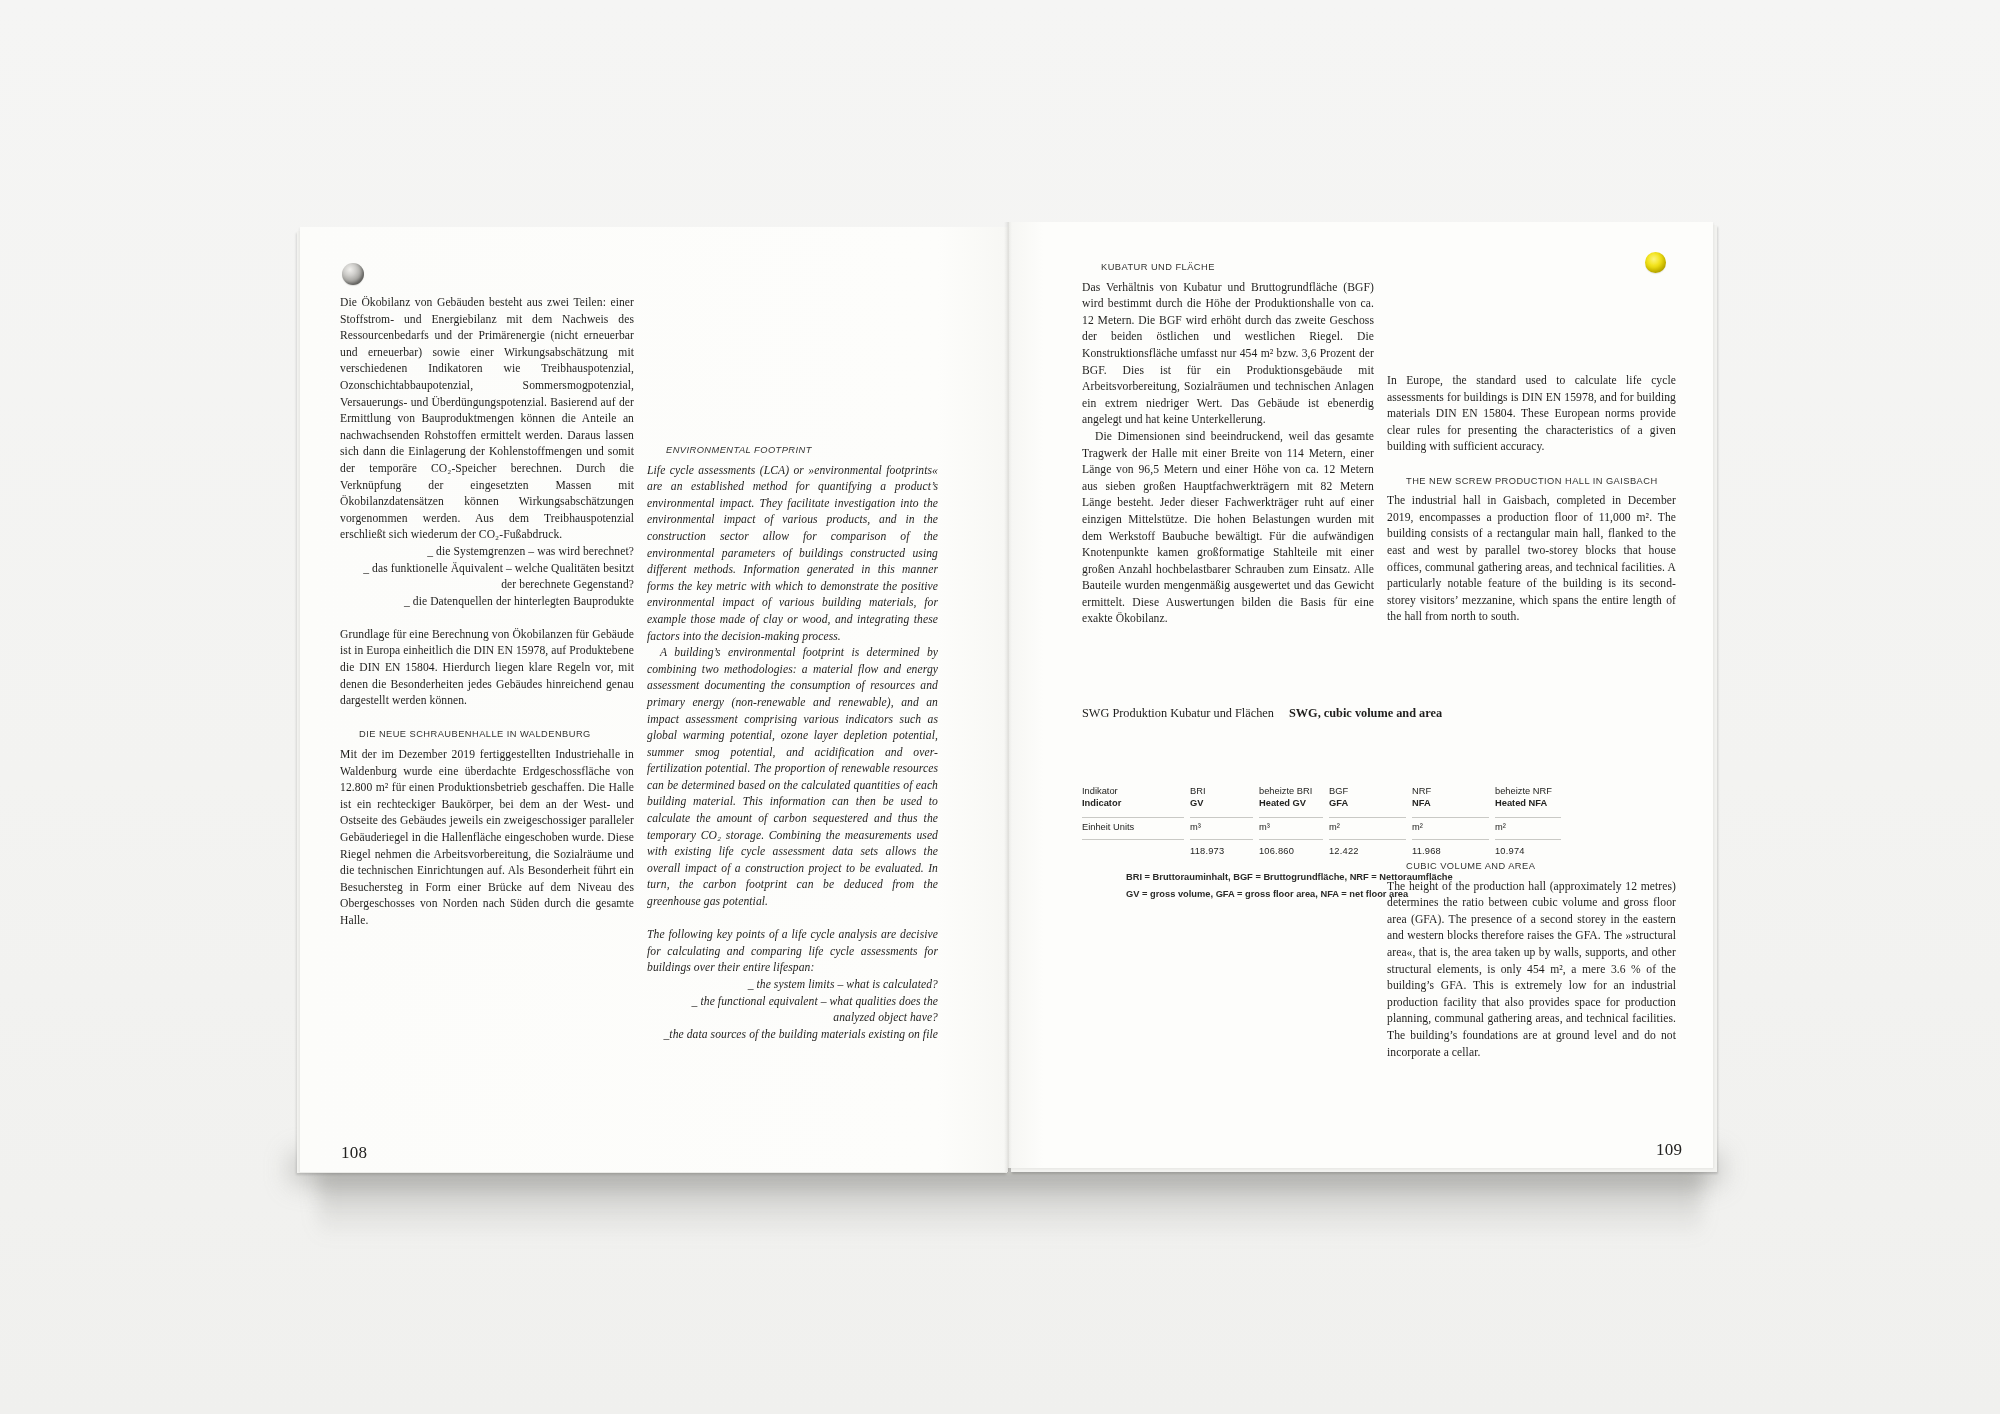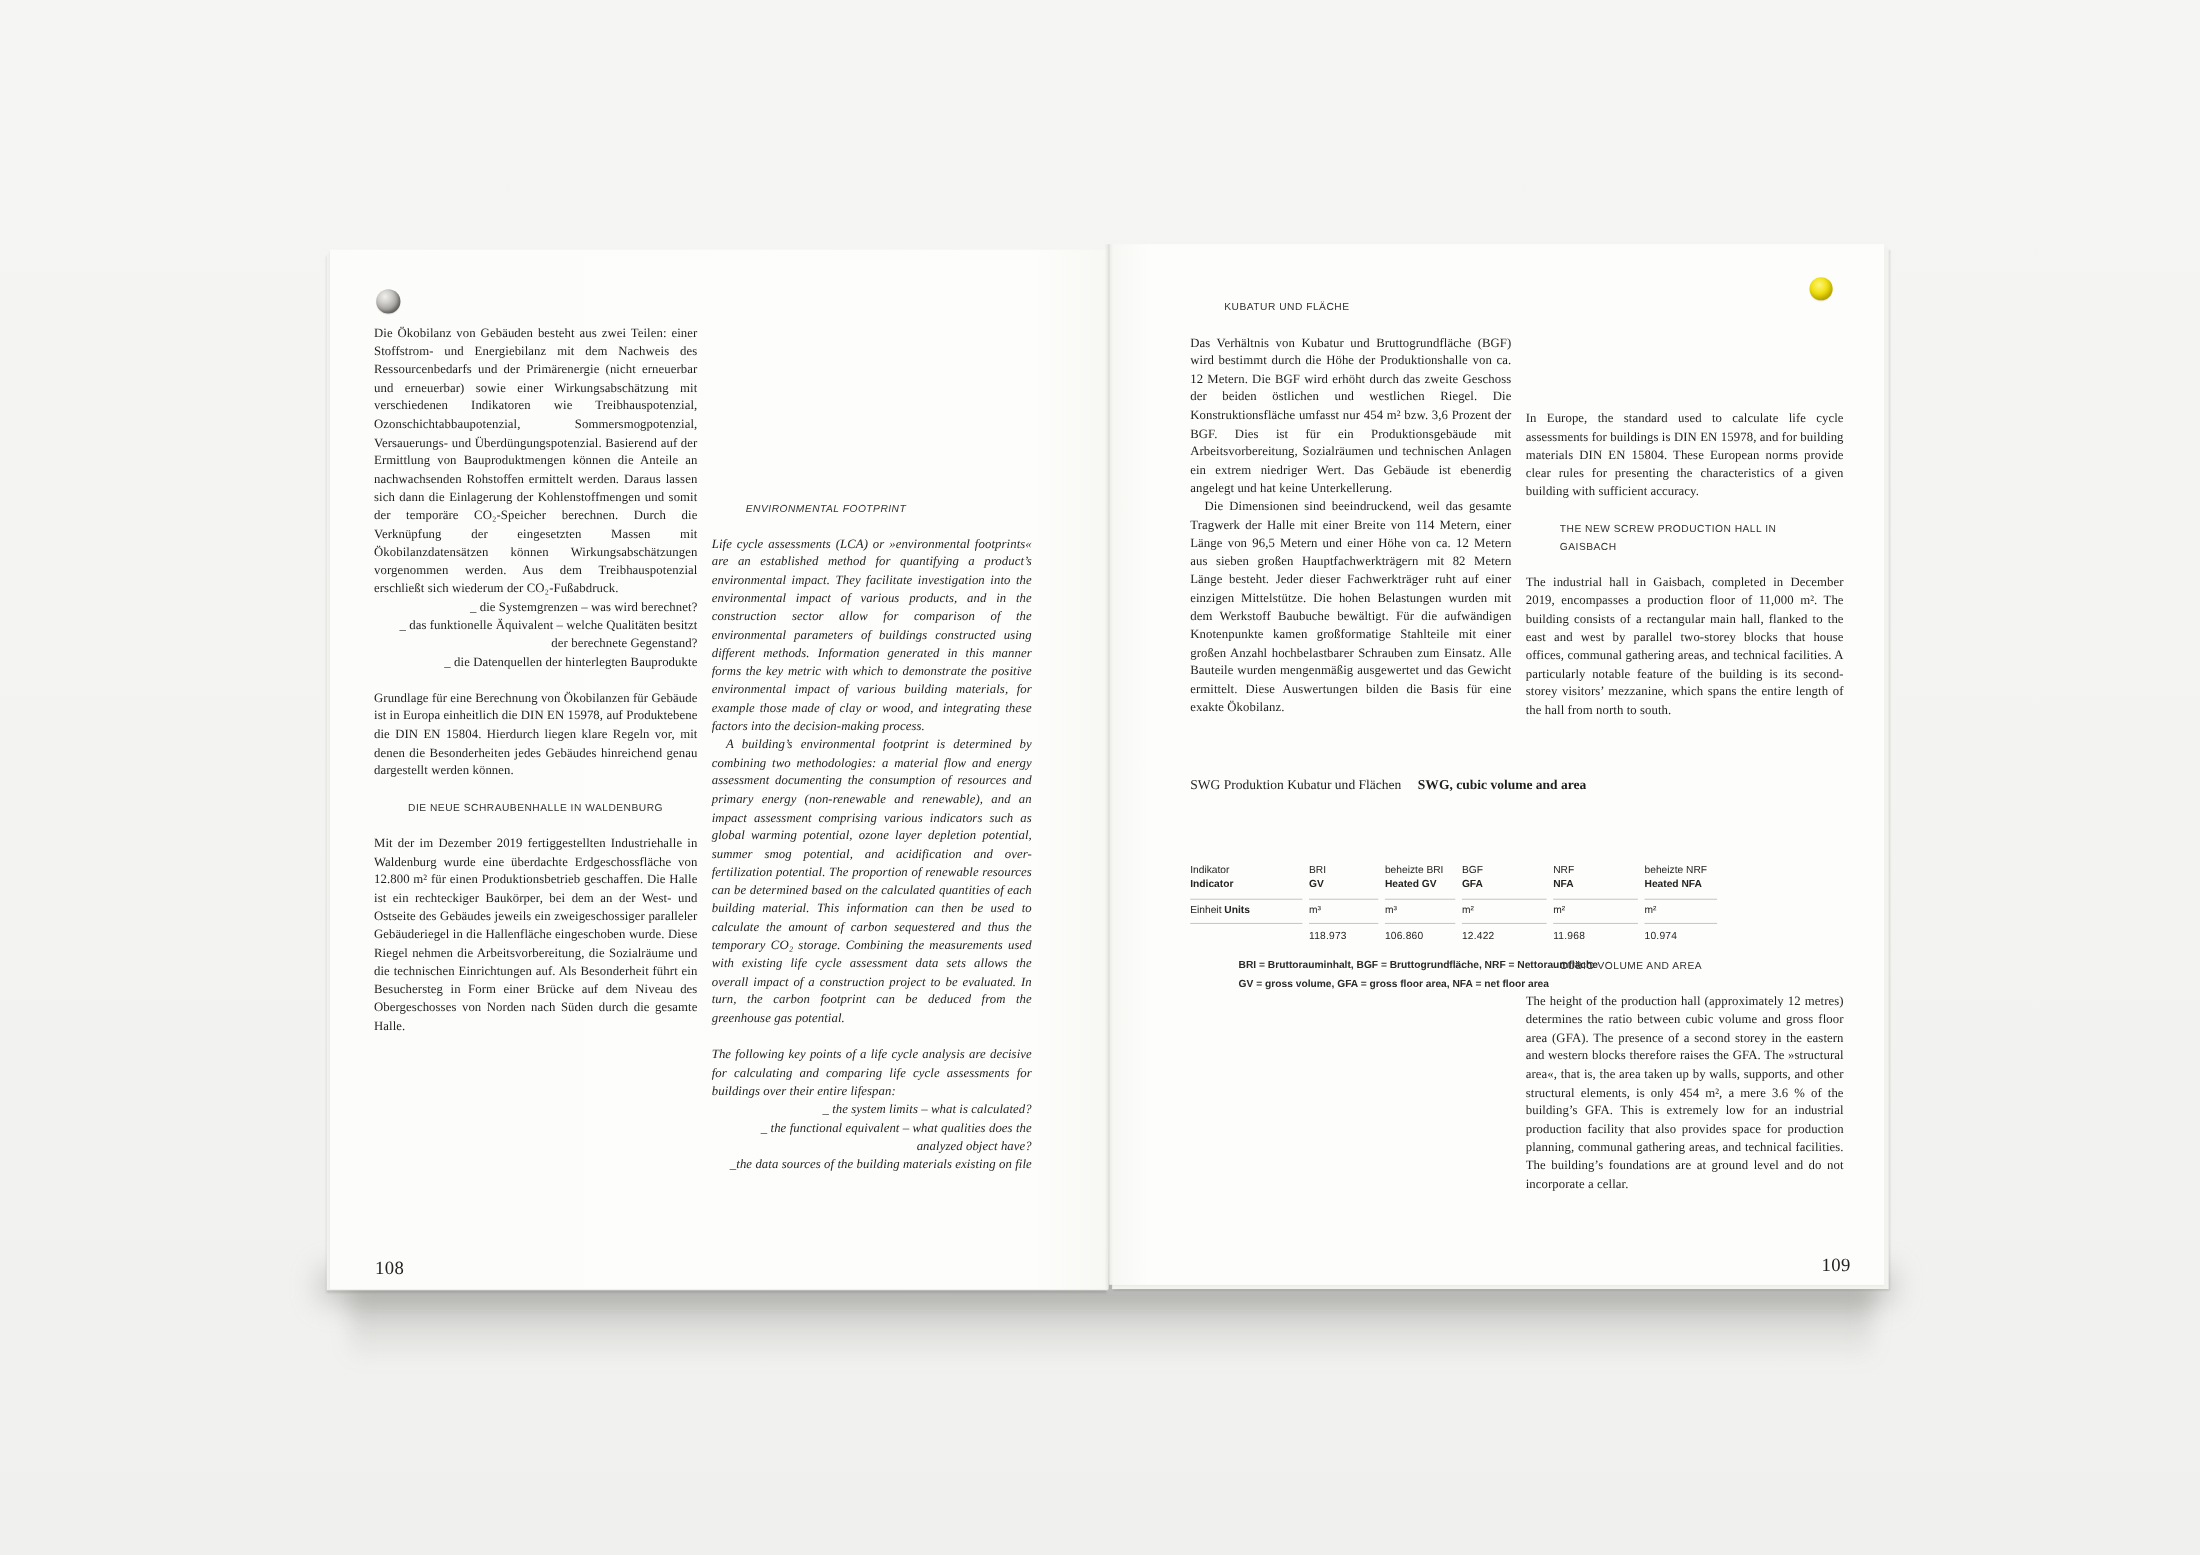--- a/index.html
+++ b/index.html
@@ -47,21 +47,21 @@
   .col-l2{left:347px;top:211px;width:291px;font-style:italic;}
   .col-r1{left:74px;top:33px;width:292px;}
   .col-r2{left:379px;top:151px;width:289px;}
   .col-r2b{left:379px;top:632px;width:289px;}
 
   .body{font-family:"Liberation Serif","DejaVu Serif",serif;
     font-size:11.6px;line-height:16.6px;color:#1f1e1c;margin:0;
     text-align:justify;letter-spacing:.08px;}
   .heading{font-family:"Liberation Sans","DejaVu Sans",sans-serif;
     font-size:9.3px;font-weight:400;letter-spacing:.45px;color:#323230;
-    margin:16px;padding-left:15px;line-height:16.6px;}
+    margin:4px;padding-left:15px;line-height:16.6px;}
   .gap{margin-top:16.6px;}
   .indent{text-indent:13px;}
   .li{padding-left:21px;text-indent:-11px;text-align:right;}
 
   .pagenum{position:absolute;font-size:17px;color:#232220;letter-spacing:.3px;}
   .pagenum-left{left:41px;top:916px;}
   .pagenum-right{left:648px;top:918px;}
 
   
   .table-block{position:absolute;left:74px;top:484px;width:600px;
@@ -69,21 +69,21 @@
   .table-titles{font-family:"Liberation Serif","DejaVu Serif",serif;
     font-size:12.3px;color:#1f1e1c;margin-bottom:17px;}
   .tt-de{margin-right:15px;}
   .tt-en{font-weight:700;}
   .trow{display:flex;}
   .tcol{box-sizing:border-box;margin-right:6px;}
   .c0{width:102px;}.c1{width:63px;}.c2{width:64px;}.c3{width:77px;}.c4{width:77px;}.c5{width:66px;margin-right:0;}
   .th{font-size:9.3px;line-height:11.8px;padding-bottom:4px;border-bottom:1px solid #c9c9c5;min-height:27px;margin-top:48px;}
   .th .en{font-weight:700;}
   .tu{font-size:9.3px;padding:4px 0 5px 0;border-bottom:1px solid #c9c9c5;min-height:12px;}
-  .tu .en{font-weight:700;}
+  .tu .en{font-weight:400;}
   .tv{font-size:9.3px;padding-top:6px;letter-spacing:.2px;min-height:12px;}
   .tfoot{font-size:9.3px;font-weight:700;line-height:13.5px;margin-top:13px;color:#2a2a28;padding-left:44px;}
   .tfoot + .tfoot{margin-top:3px;}
 </style>
 </head>
 <body>
 
 <div class="scene">
   <div class="book-shadow1"></div>
   <div class="book-shadow2"></div>

